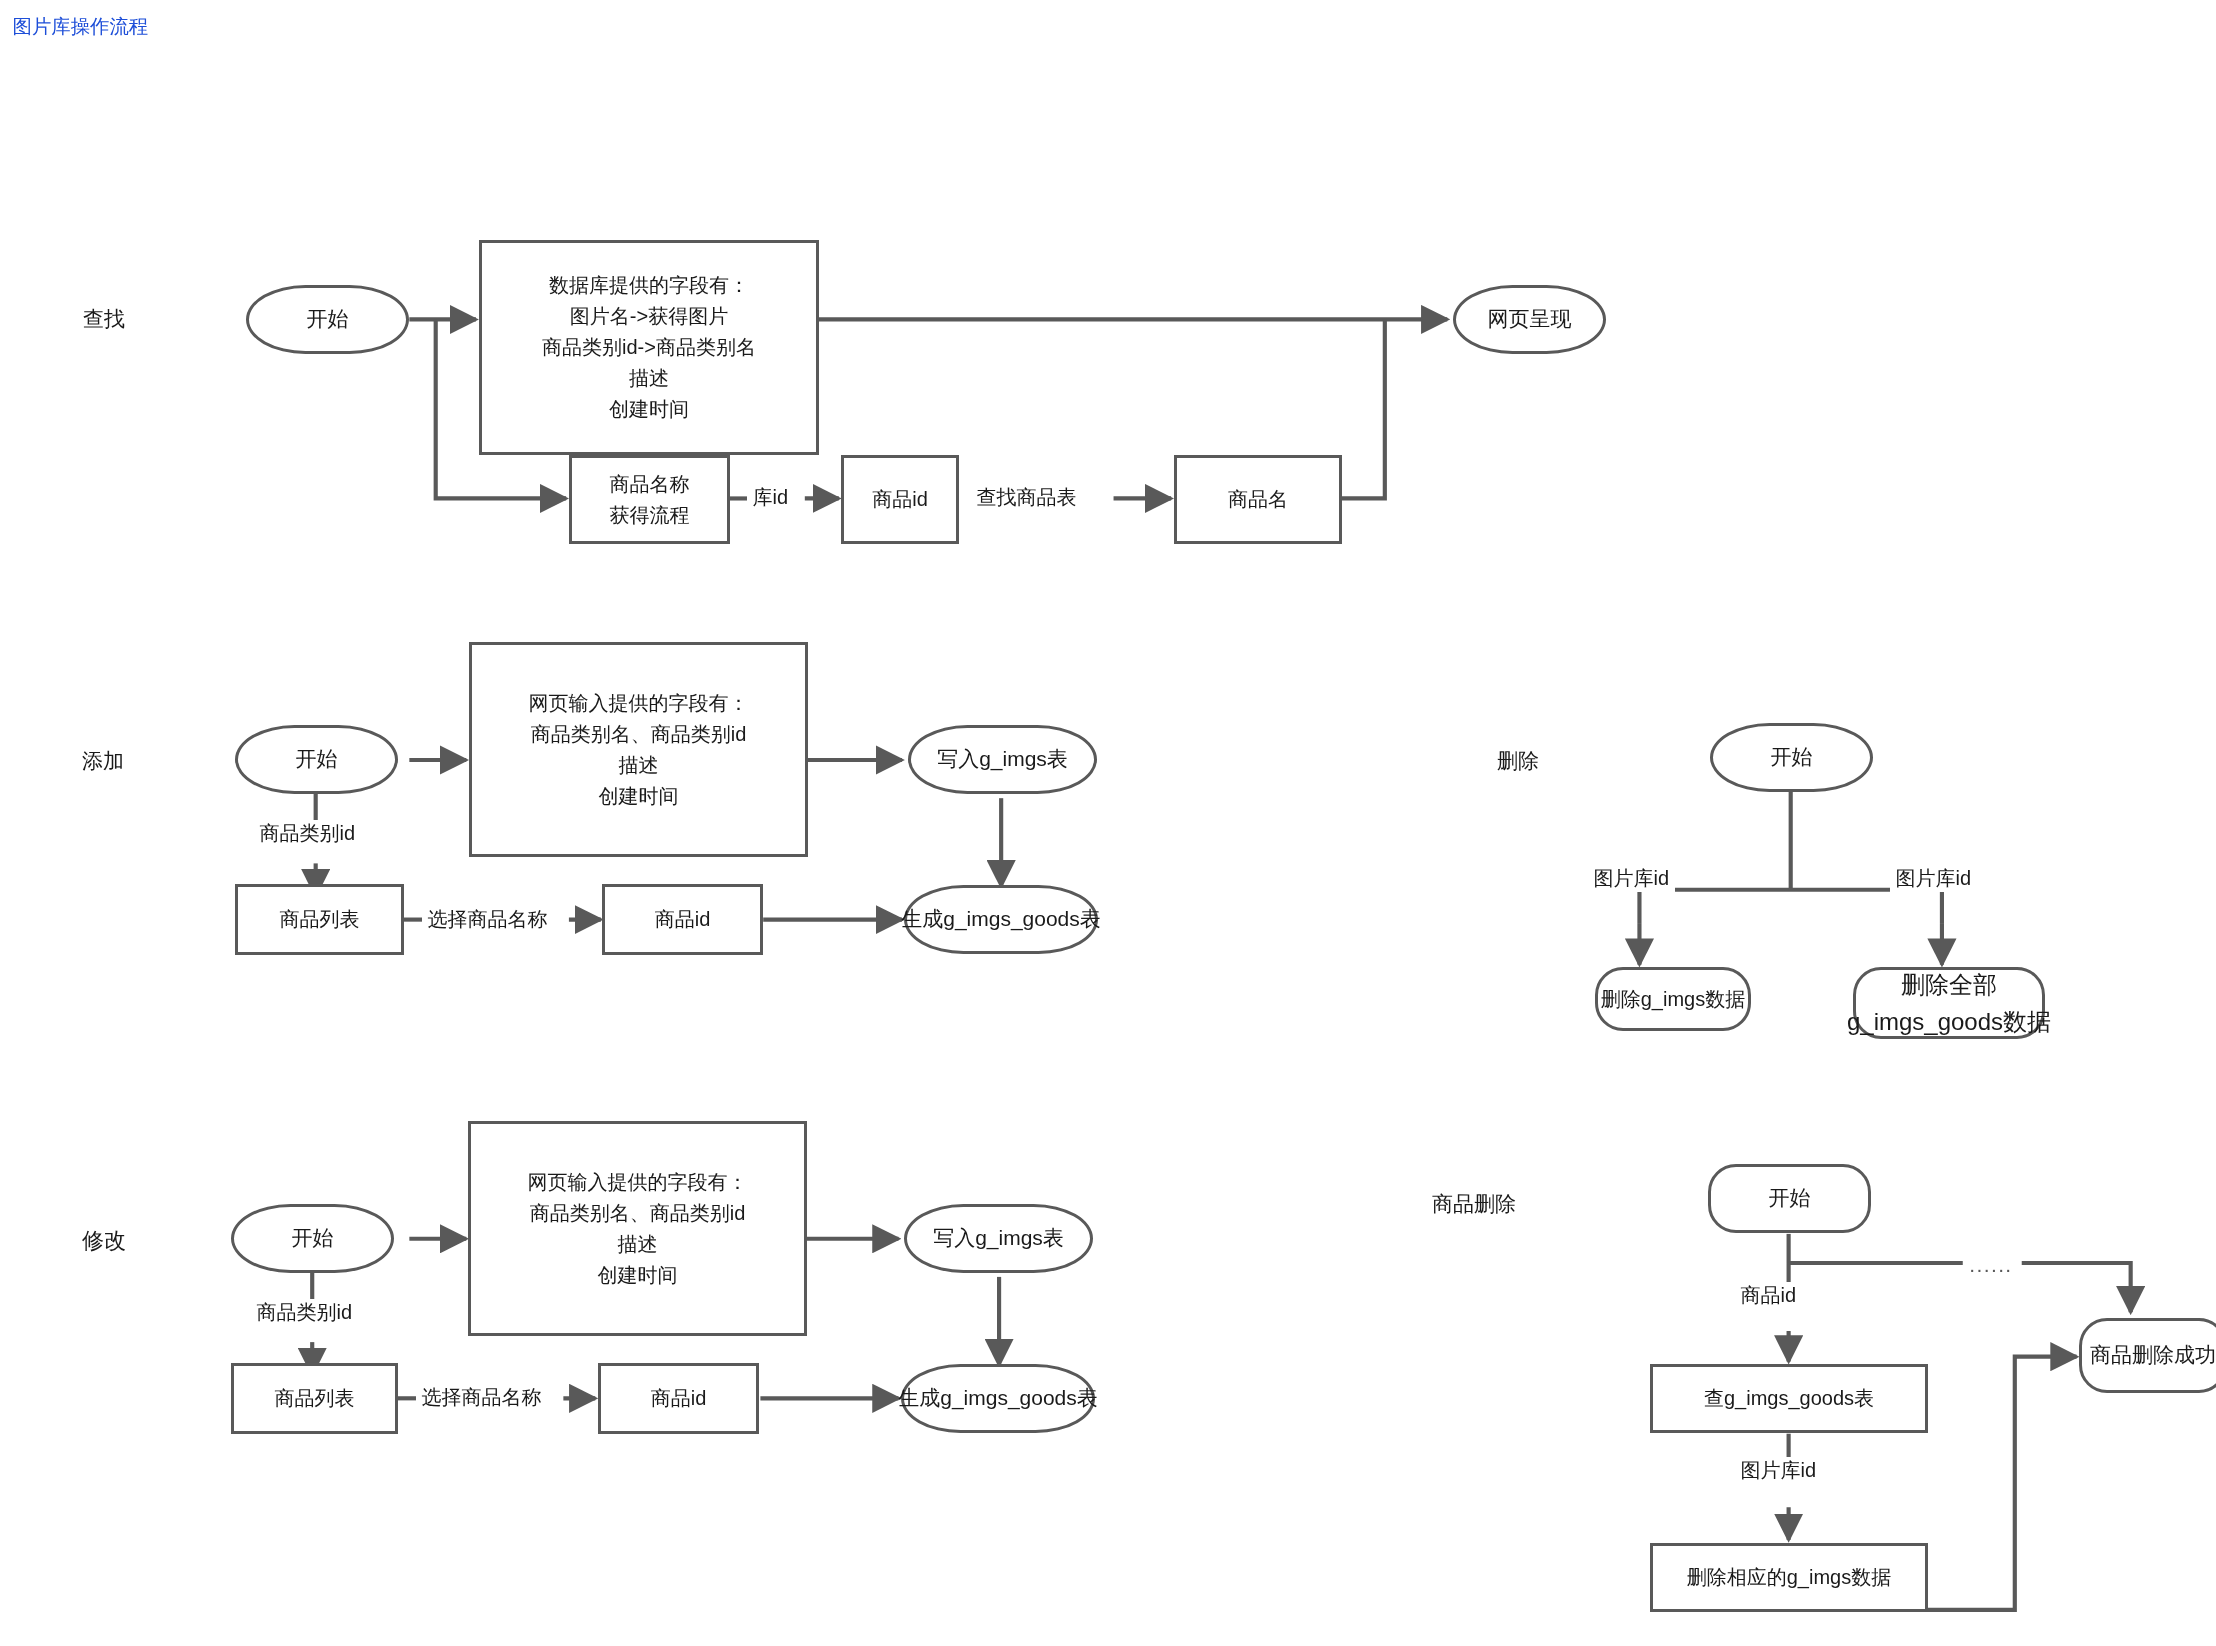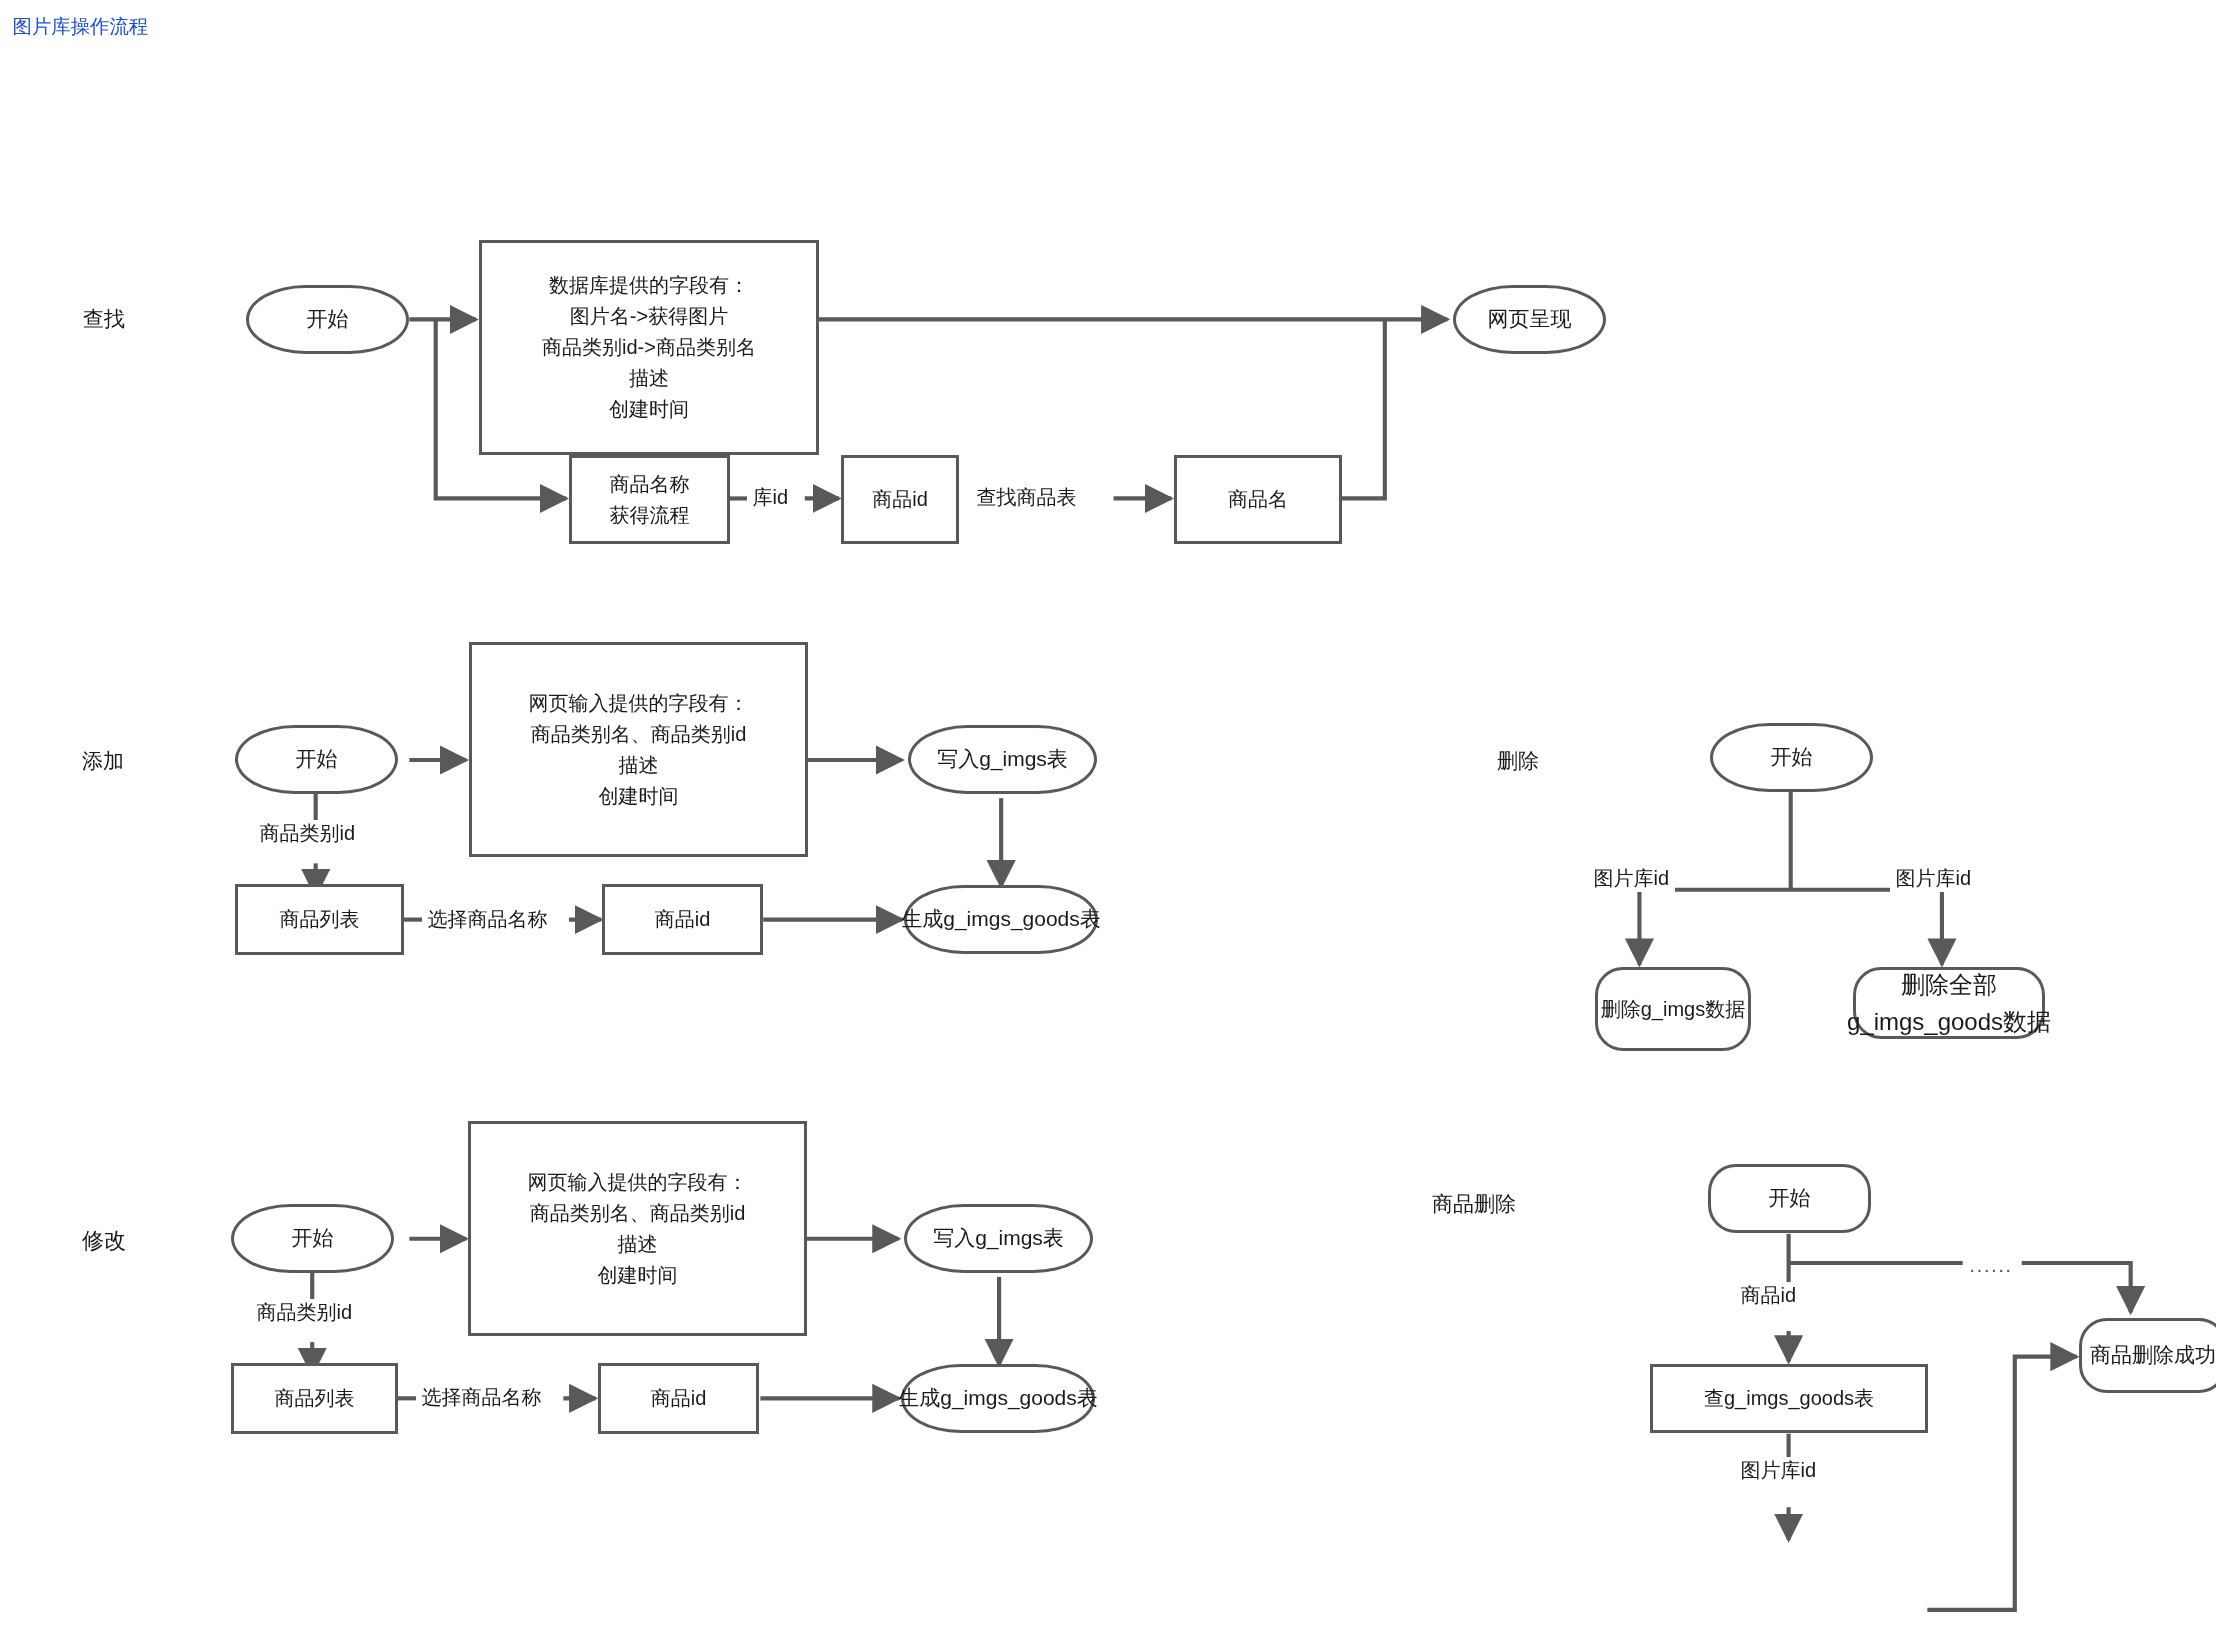--- a/index.html
+++ b/index.html
@@ -246,21 +246,21 @@
   <div class="swim-label" style="left:1497px; top:747px; font-size:21px;">删除</div>
 
   <div class="node stadium" style="left:1710px; top:723px; width:163px; height:69px; font-size:21px;">
     <span class="ln">开始</span>
   </div>
 
   <div class="edge-label" style="left:1588px; top:865px; font-size:20px;">图片库id</div>
 
   <div class="edge-label" style="left:1890px; top:865px; font-size:20px;">图片库id</div>
 
-  <div class="node round" style="left:1595px; top:967px; width:156px; height:84px; font-size:20px;">
+  <div class="node round" style="left:1595px; top:967px; width:156px; height:64px; font-size:20px;">
     <span class="ln">删除g_imgs数据</span>
   </div>
 
   <div class="node round" style="left:1853px; top:967px; width:192px; height:72px; font-size:24px;">
     <span class="ln">删除全部</span>
     <span class="ln">g_imgs_goods数据</span>
   </div>
 
   <div class="swim-label" style="left:1432px; top:1190px; font-size:21px;">商品删除</div>
 
@@ -275,15 +275,18 @@
   <div class="node round" style="left:2079px; top:1318px; width:148px; height:75px; font-size:21px;">
     <span class="ln">商品删除成功</span>
   </div>
 
   <div class="node rect" style="left:1650px; top:1364px; width:278px; height:69px; font-size:20px;">
     <span class="ln">查g_imgs_goods表</span>
   </div>
 
   <div class="edge-label" style="left:1735px; top:1457px; font-size:20px;">图片库id</div>
 
+  <div class="node rect" style="left:1650px; top:1543px; width:278px; height:69px; font-size:20px;">
+    <span class="ln">删除相应的g_imgs数据</span>
+  </div>
 
 </div>
 
 
 </body></html>

